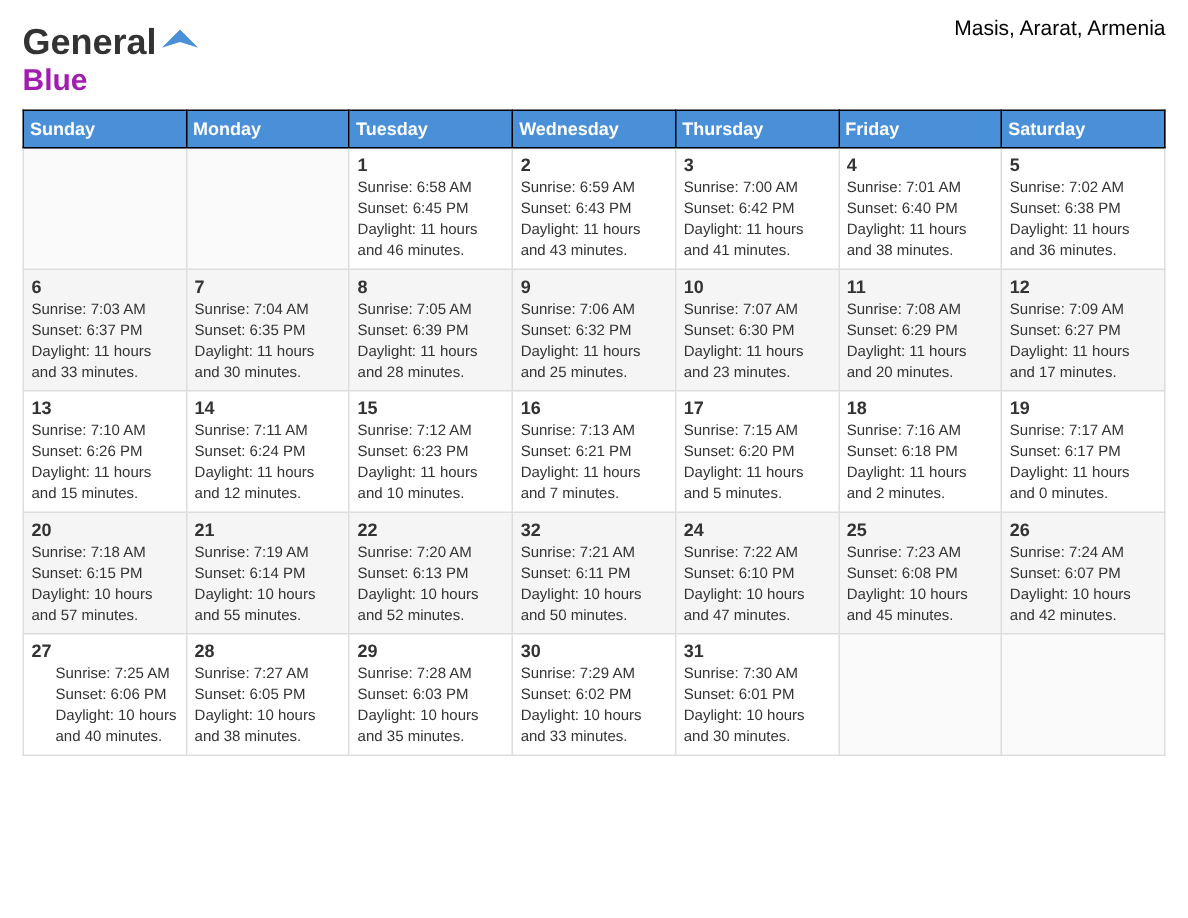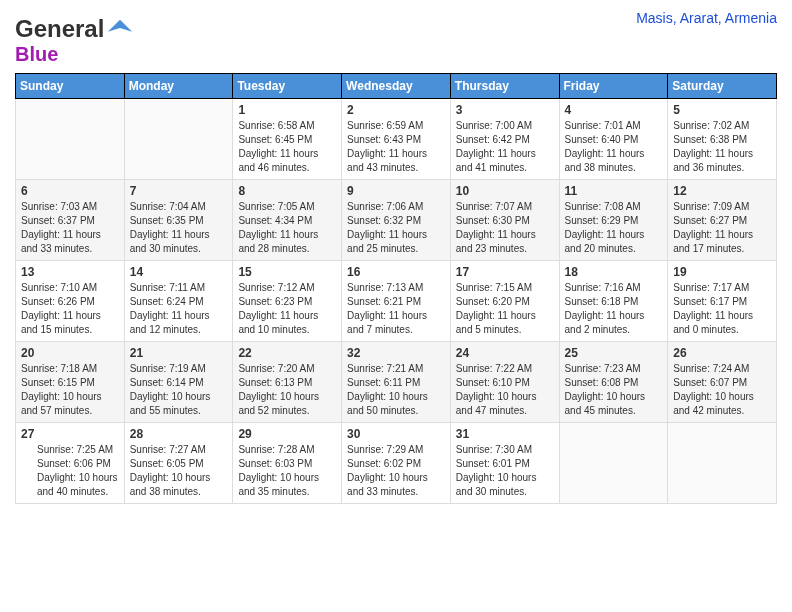--- a/index.html
+++ b/index.html
@@ -35,21 +35,21 @@
     .title-block {
       text-align: right;
     }
     .month-title {
       font-size: 36px;
       color: #333;
       font-weight: normal;
     }
     .subtitle {
       font-size: 14px;
-      color: #1d4ed8;
+      color: #000000;
     }
     table {
       width: 100%;
       border-collapse: collapse;
       table-layout: fixed;
     }
     thead tr th {
       background: #4a90d9;
       color: #fff;
       font-size: 12px;
@@ -164,21 +164,21 @@
           </td>
           <td>
             <span class="day-number">7</span>
             <div class="day-info" style="white-space: pre-line;">Sunrise: 7:04 AM
 Sunset: 6:35 PM
 Daylight: 11 hours and 30 minutes.</div>
           </td>
           <td>
             <span class="day-number">8</span>
             <div class="day-info" style="white-space: pre-line;">Sunrise: 7:05 AM
-Sunset: 4:34 PM
+Sunset: 6:39 PM
 Daylight: 11 hours and 28 minutes.</div>
           </td>
           <td>
             <span class="day-number">9</span>
             <div class="day-info" style="white-space: pre-line;">Sunrise: 7:06 AM
 Sunset: 6:32 PM
 Daylight: 11 hours and 25 minutes.</div>
           </td>
           <td>
             <span class="day-number">10</span>

